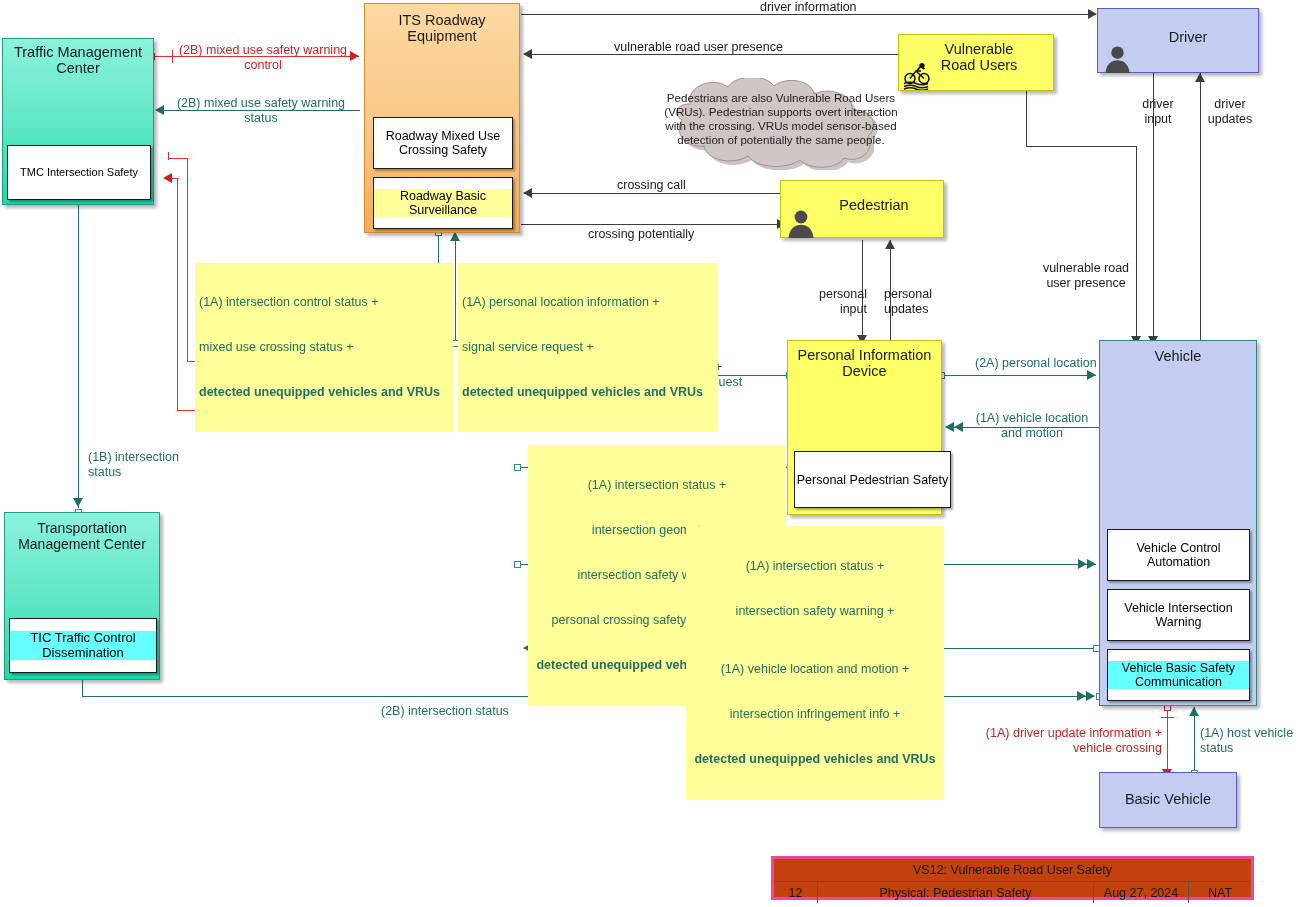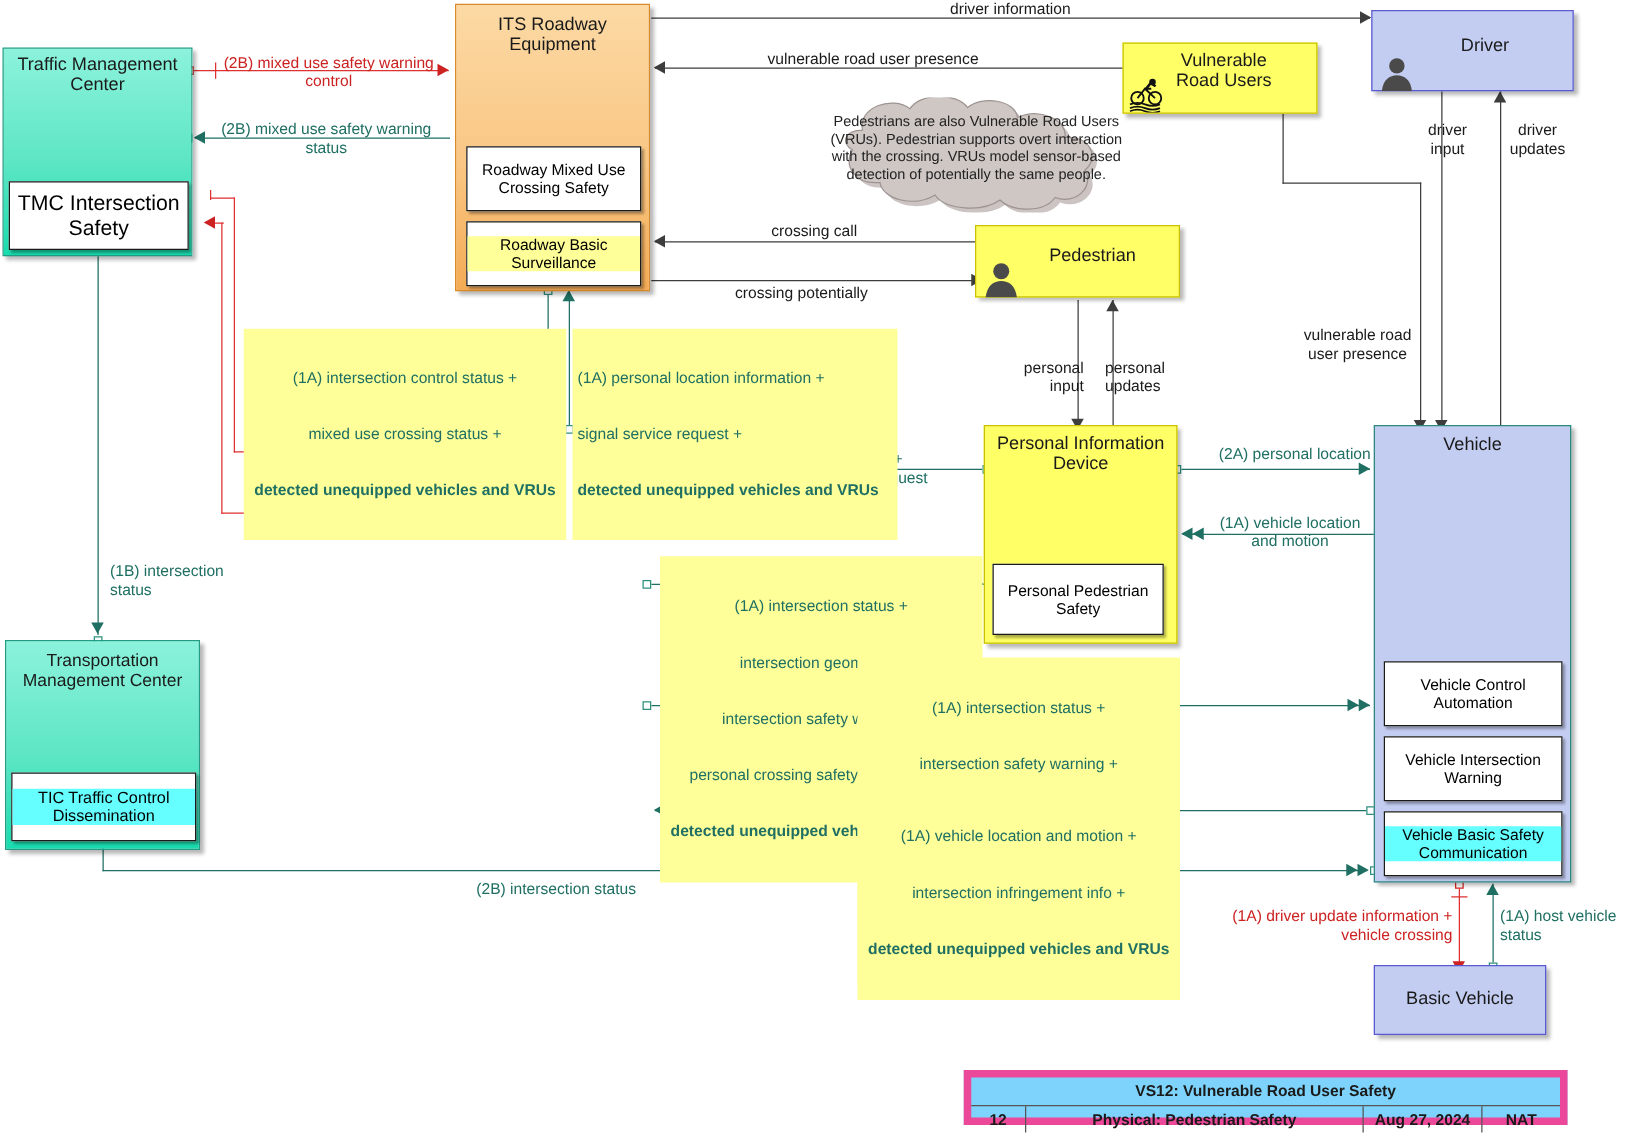--- a/index.html
+++ b/index.html
@@ -62,21 +62,21 @@
 
   
   .cloud{position:absolute;color:#222;text-align:center;line-height:1.22;}
   .cloud .bg{position:absolute;inset:0;}
   .cloud .tx{position:relative;z-index:2;}
 
   
   .glyph{position:absolute;}
 
   
-  .tblock{position:absolute;border:6px solid #ec4899;box-sizing:border-box;background:#7dd3fc;font-weight:bold;}
+  .tblock{position:absolute;border:3px solid #ec4899;box-sizing:border-box;background:#c2410c;}
   .tb-row{display:flex;}
   .tb-cell{box-sizing:border-box;border-right:1px solid #555;display:flex;align-items:center;
            justify-content:center;text-align:center;}
   .tb-cell:last-child{border-right:none;}
   .tb-top{border-bottom:1px solid #555;}
 </style>
 </head>
 <body>
 
 <div id="canvas">
@@ -214,21 +214,21 @@
   <div class="port rd-p" style="left:1164px;top:704px;"></div>
   <div class="lbl red" style="left:950px;top:726px;width:212px;text-align:right;font-size:12.5px;white-space:pre-line;">(1A) driver update information +
 vehicle crossing</div>
 
   <div class="ln v tl" style="left:1194px;top:707px;height:66px;"></div>
   <div class="ah tl-a u" style="left:1188.5px;top:707px;"></div>
   <div class="port tl-p" style="left:1191px;top:770px;"></div>
   <div class="lbl teal" style="left:1200px;top:726px;font-size:12.5px;white-space:pre-line;">(1A) host vehicle
 status</div>
 
-  <div class="note" style="left:195px;top:263px;width:250px;padding:2px 4px;text-align:center;font-size:12.5px;color:#1f6f63;">
+  <div class="note" style="left:195px;top:263px;width:250px;padding:2px 4px;text-align:left;font-size:12.5px;color:#1f6f63;">
     <div>(1A) intersection control status +</div>
     <div>mixed use crossing status +</div>
     <div class="b">detected unequipped vehicles and VRUs</div>
   </div>
 
   <div class="note" style="left:458px;top:263px;width:252px;padding:2px 4px;text-align:left;font-size:12.5px;color:#1f6f63;">
     <div>(1A) personal location information +</div>
     <div>signal service request +</div>
     <div class="b">detected unequipped vehicles and VRUs</div>
   </div>
@@ -250,21 +250,21 @@
   </div>
 
   <div class="note" style="left:686px;top:629px;width:250px;padding:3px 4px;text-align:center;font-size:12.5px;color:#1f6f63;">
     <div>(1A) vehicle location and motion +</div>
     <div>intersection infringement info +</div>
     <div class="b">detected unequipped vehicles and VRUs</div>
   </div>
 
   <div class="box c-center" style="left:2px;top:38px;width:152px;height:167px;">
     <div class="title" style="top:5px;font-size:14.5px;color:#1a1a1a;padding:0 6px;">Traffic Management Center</div>
-    <div class="fobj" style="left:4px;top:106px;width:144px;height:55px;font-size:17px;">
+    <div class="fobj" style="left:4px;top:106px;width:144px;height:55px;font-size:11px;">
       <span>TMC Intersection Safety</span>
     </div>
   </div>
 
   <div class="box c-center" style="left:4px;top:512px;width:156px;height:168px;">
     <div class="title" style="top:8px;font-size:14px;color:#1a1a1a;padding:0 6px;">Transportation Management Center</div>
     <div class="fobj" style="left:4px;top:105px;width:148px;height:55px;font-size:13px;">
       <span class="hl-cyan">TIC Traffic Control Dissemination</span>
     </div>
   </div>
@@ -305,21 +305,21 @@
     <span class="glyph" style="left:6px;bottom:-1px;width:28px;height:30px;">
       <svg viewBox="0 0 28 30" width="28" height="30" aria-hidden="true">
         <circle cx="14" cy="9" r="6.4" fill="#4a4a4a"></circle>
         <path d="M1.5 30 C2.5 20.5 8 16.8 14 16.8 C20 16.8 25.5 20.5 26.5 30 Z" fill="#4a4a4a"></path>
       </svg>
     </span>
   </div>
 
   <div class="box c-yellow" style="left:787px;top:340px;width:155px;height:175px;">
     <div class="title" style="top:6px;font-size:14.5px;color:#1a1a1a;padding:0 4px;">Personal Information Device</div>
-    <div class="fobj" style="left:6px;top:110px;width:137px;height:57px;font-size:12.5px;">
+    <div class="fobj" style="left:6px;top:110px;width:157px;height:57px;font-size:12.5px;">
       <span>Personal Pedestrian Safety</span>
     </div>
   </div>
 
   <div class="box c-driver" style="left:1097px;top:8px;width:162px;height:65px;">
     <div class="title" style="top:20px;font-size:14.5px;color:#1a1a1a;padding:0 10px 0 30px;">Driver</div>
     <span class="glyph" style="left:6px;bottom:-1px;width:27px;height:29px;">
       <svg viewBox="0 0 28 30" width="27" height="29" aria-hidden="true">
         <circle cx="14" cy="9" r="6.4" fill="#4a4a4a"></circle>
         <path d="M1.5 30 C2.5 20.5 8 16.8 14 16.8 C20 16.8 25.5 20.5 26.5 30 Z" fill="#4a4a4a"></path>

